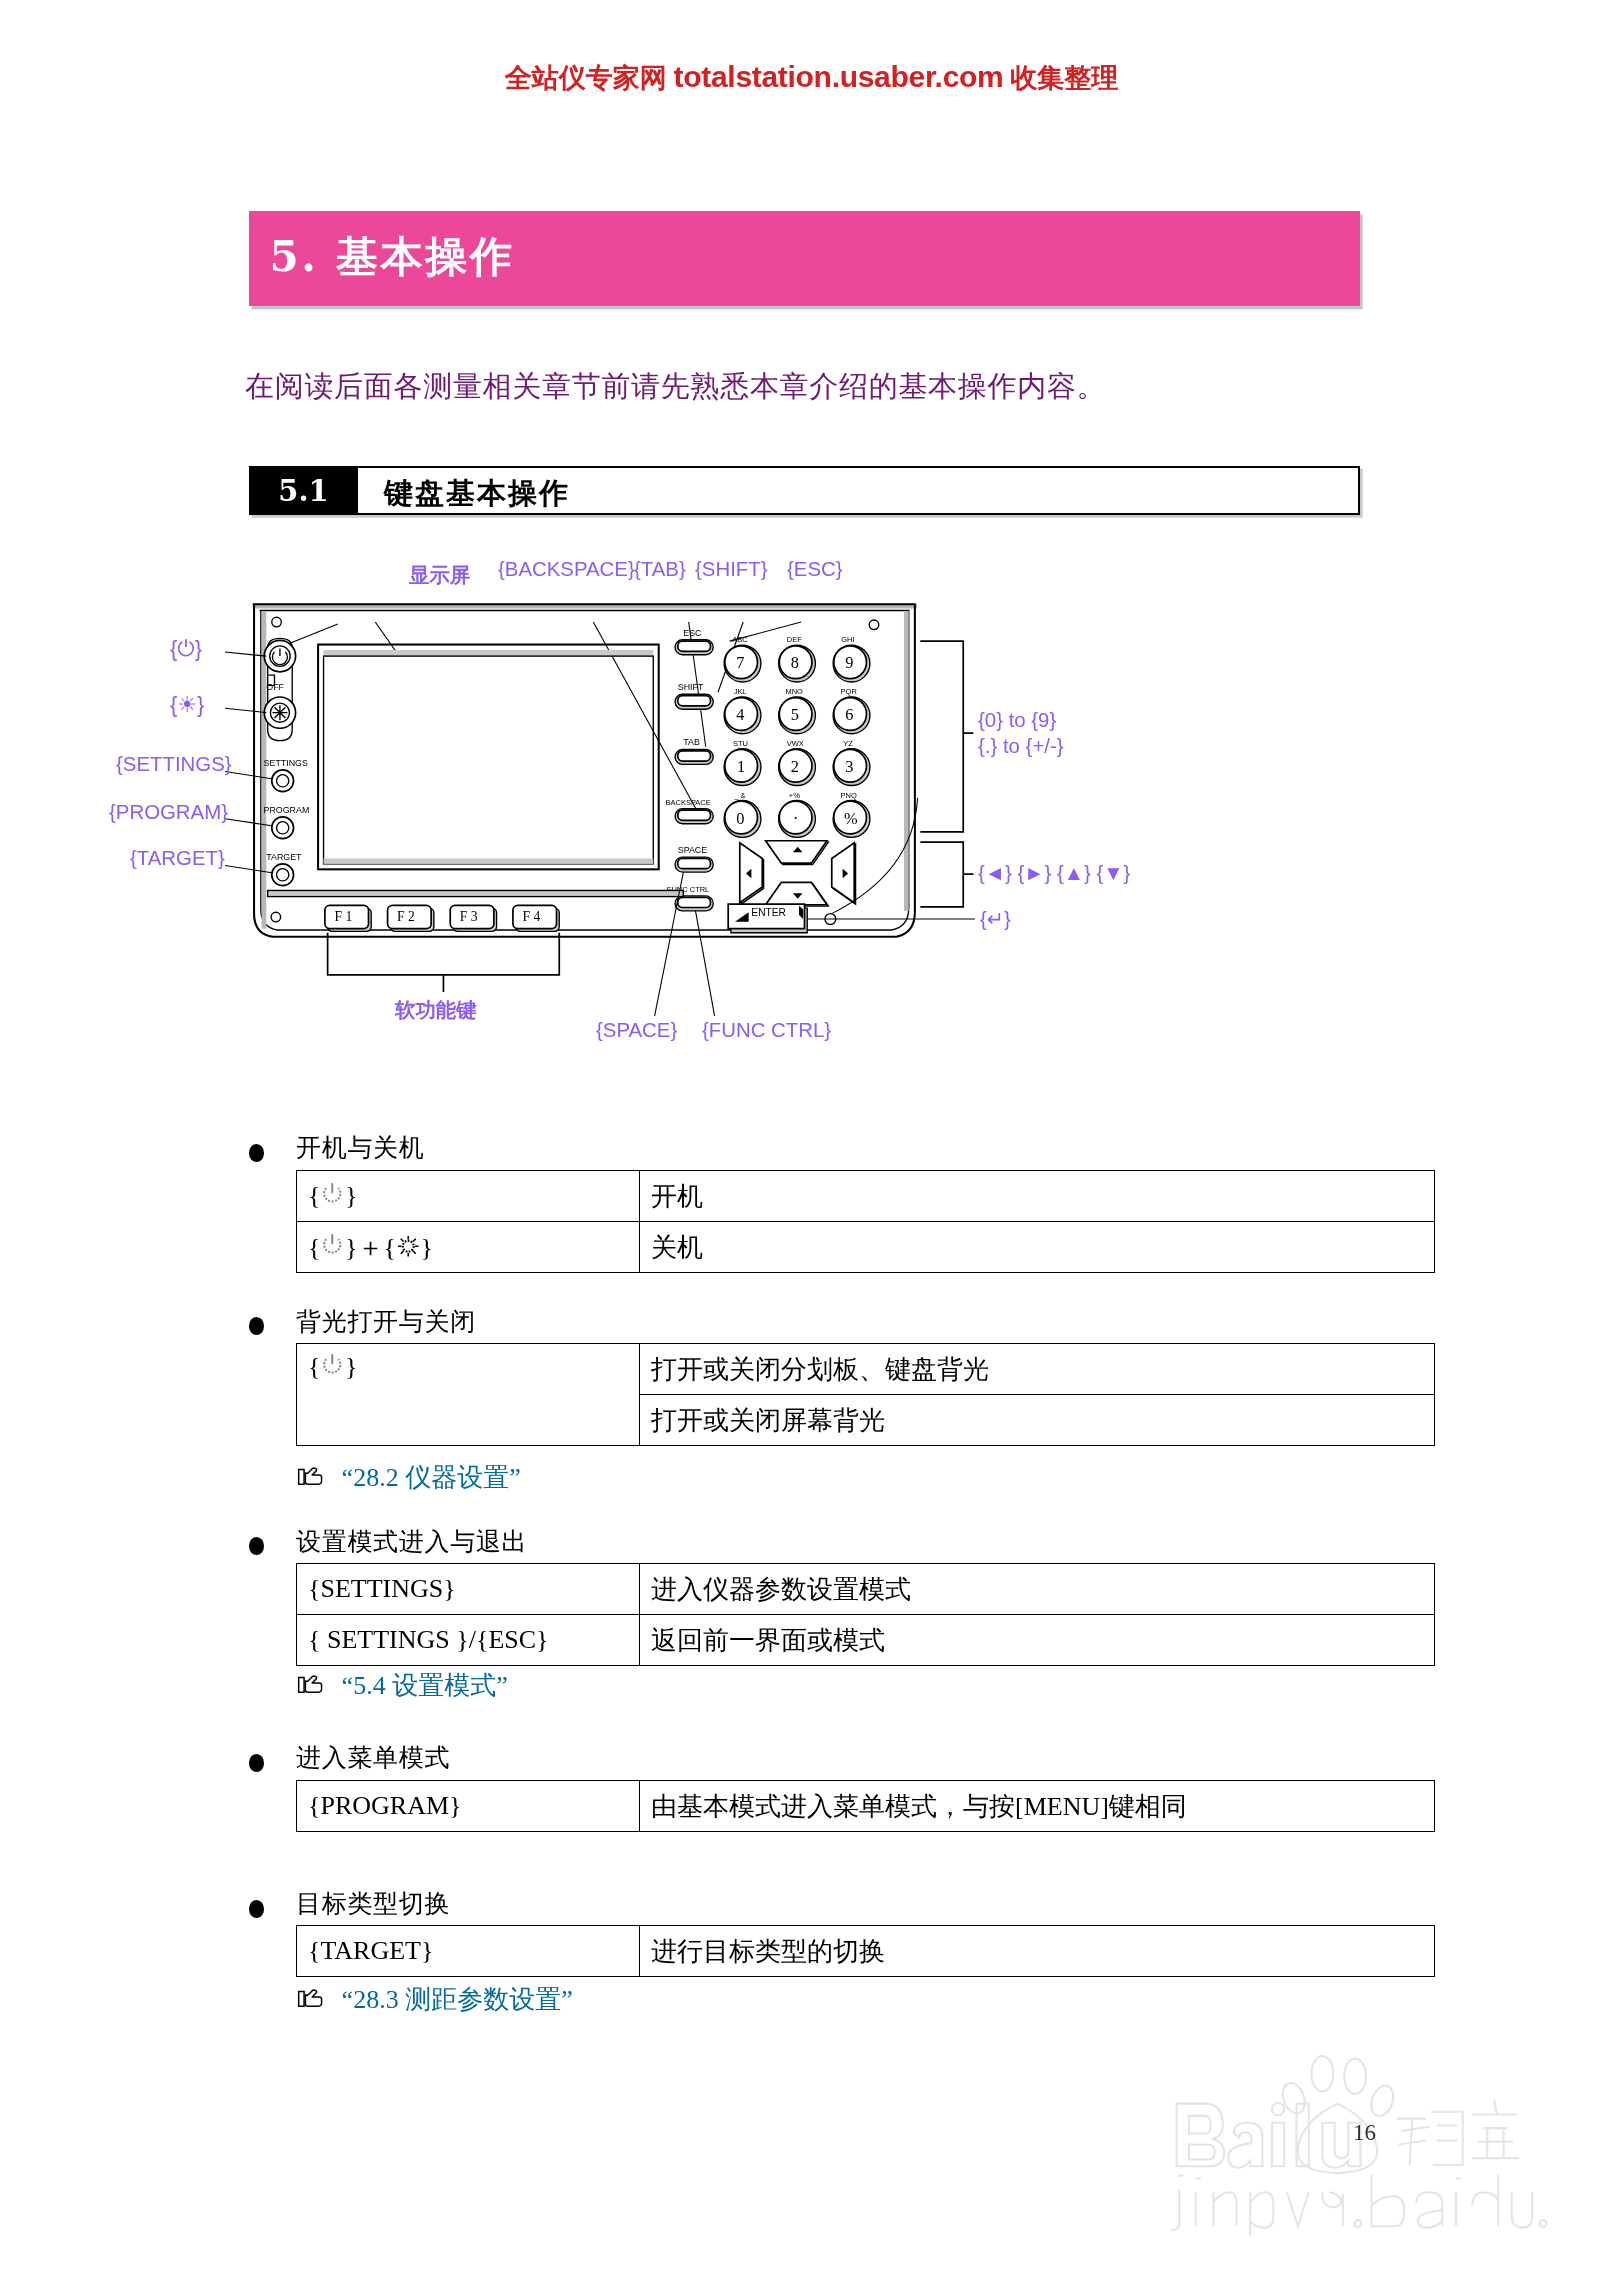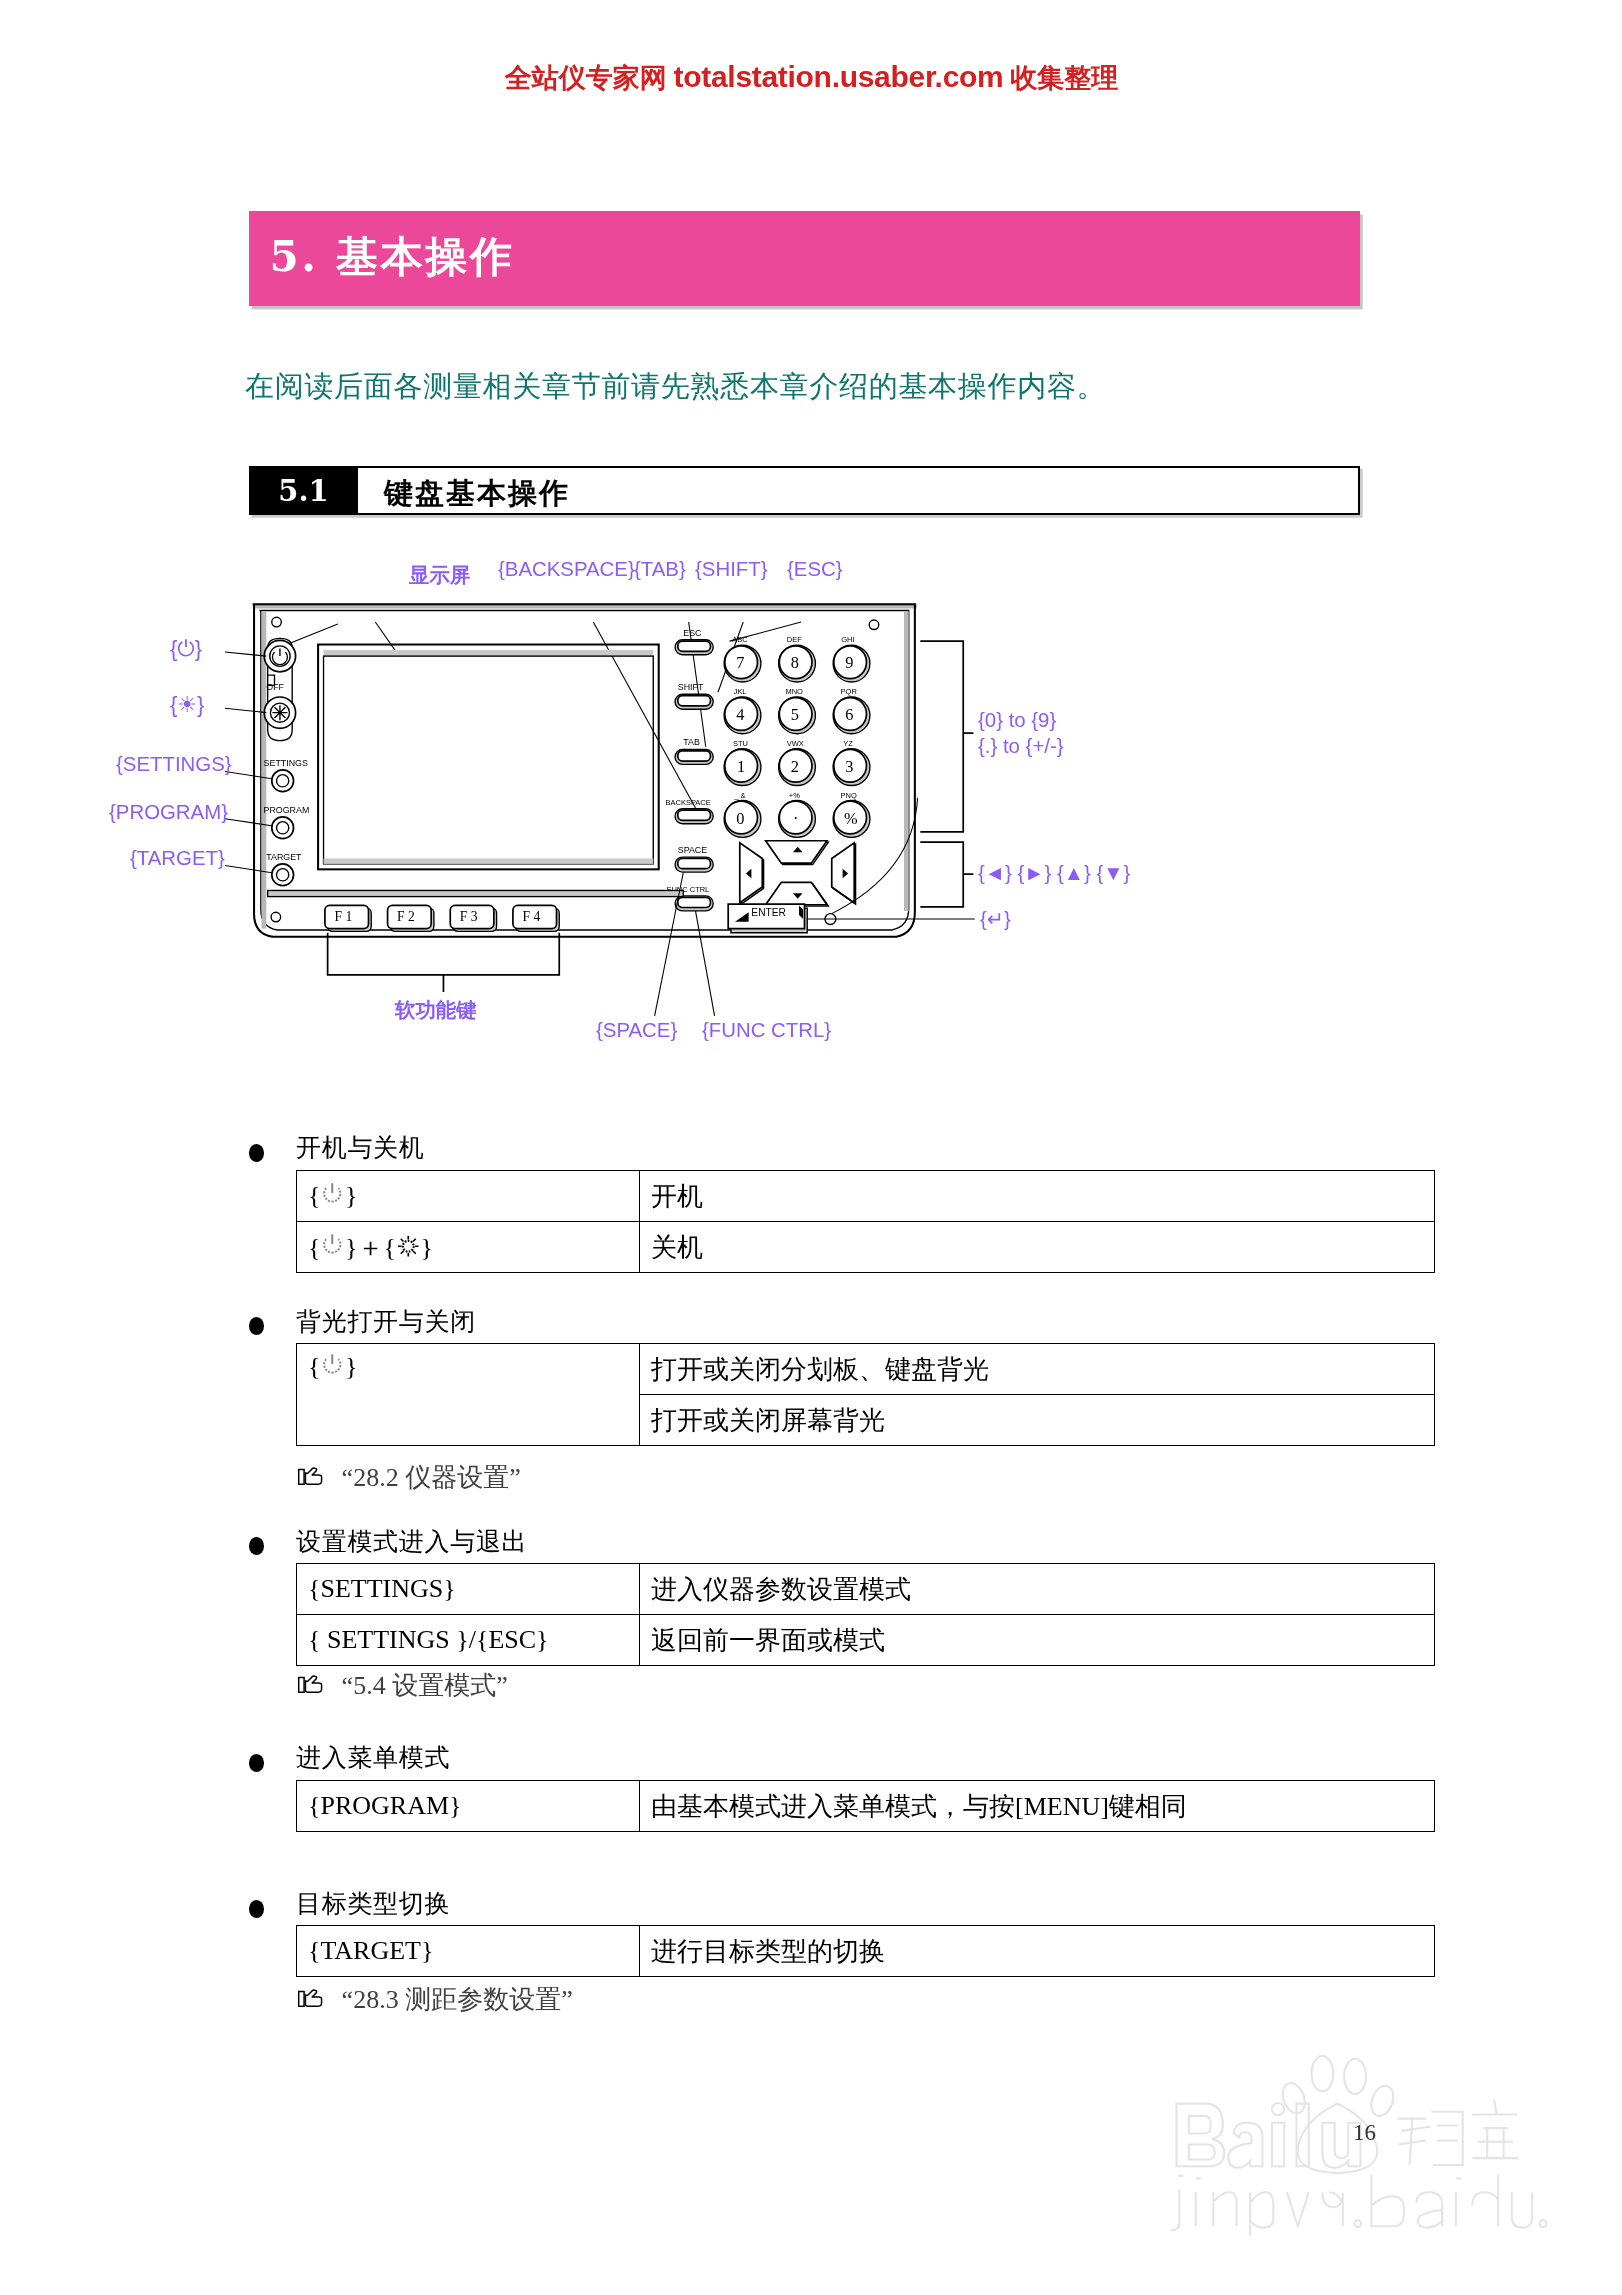--- a/index.html
+++ b/index.html
@@ -43,21 +43,21 @@
     letter-spacing:2.7px;
     white-space:nowrap;
     font-family:"DejaVu Serif", serif;
   }
 
   
   .intro{
     position:absolute; left:245px; top:367px;
     width:1159px;
     font-size:29px;
-    color:#0f766e;
+    color:#701a75;
     letter-spacing:0.7px;
     white-space:nowrap;
   }
 
   
   .sec-head{
     position:absolute; left:249px; top:466px;
     width:1111px; height:49px;
     border:2px solid #000;
     box-sizing:border-box;
@@ -135,21 +135,21 @@
     position:relative;
   }
   .gl-pwr{ width:24.5px; height:27px; }
   .gl-sun{ width:24.5px; height:24.5px; }
 
   
   .ref{
     position:absolute;
     font-size:26px;
     white-space:nowrap;
-    color:#404040;
+    color:#0369a1;
   }
   .ref .hand{
     display:inline-block;
     width:35px; height:24.5px;
     vertical-align:-2.7px;
     margin-right:4.1px;
   }
 
   
   .wm-foot{

